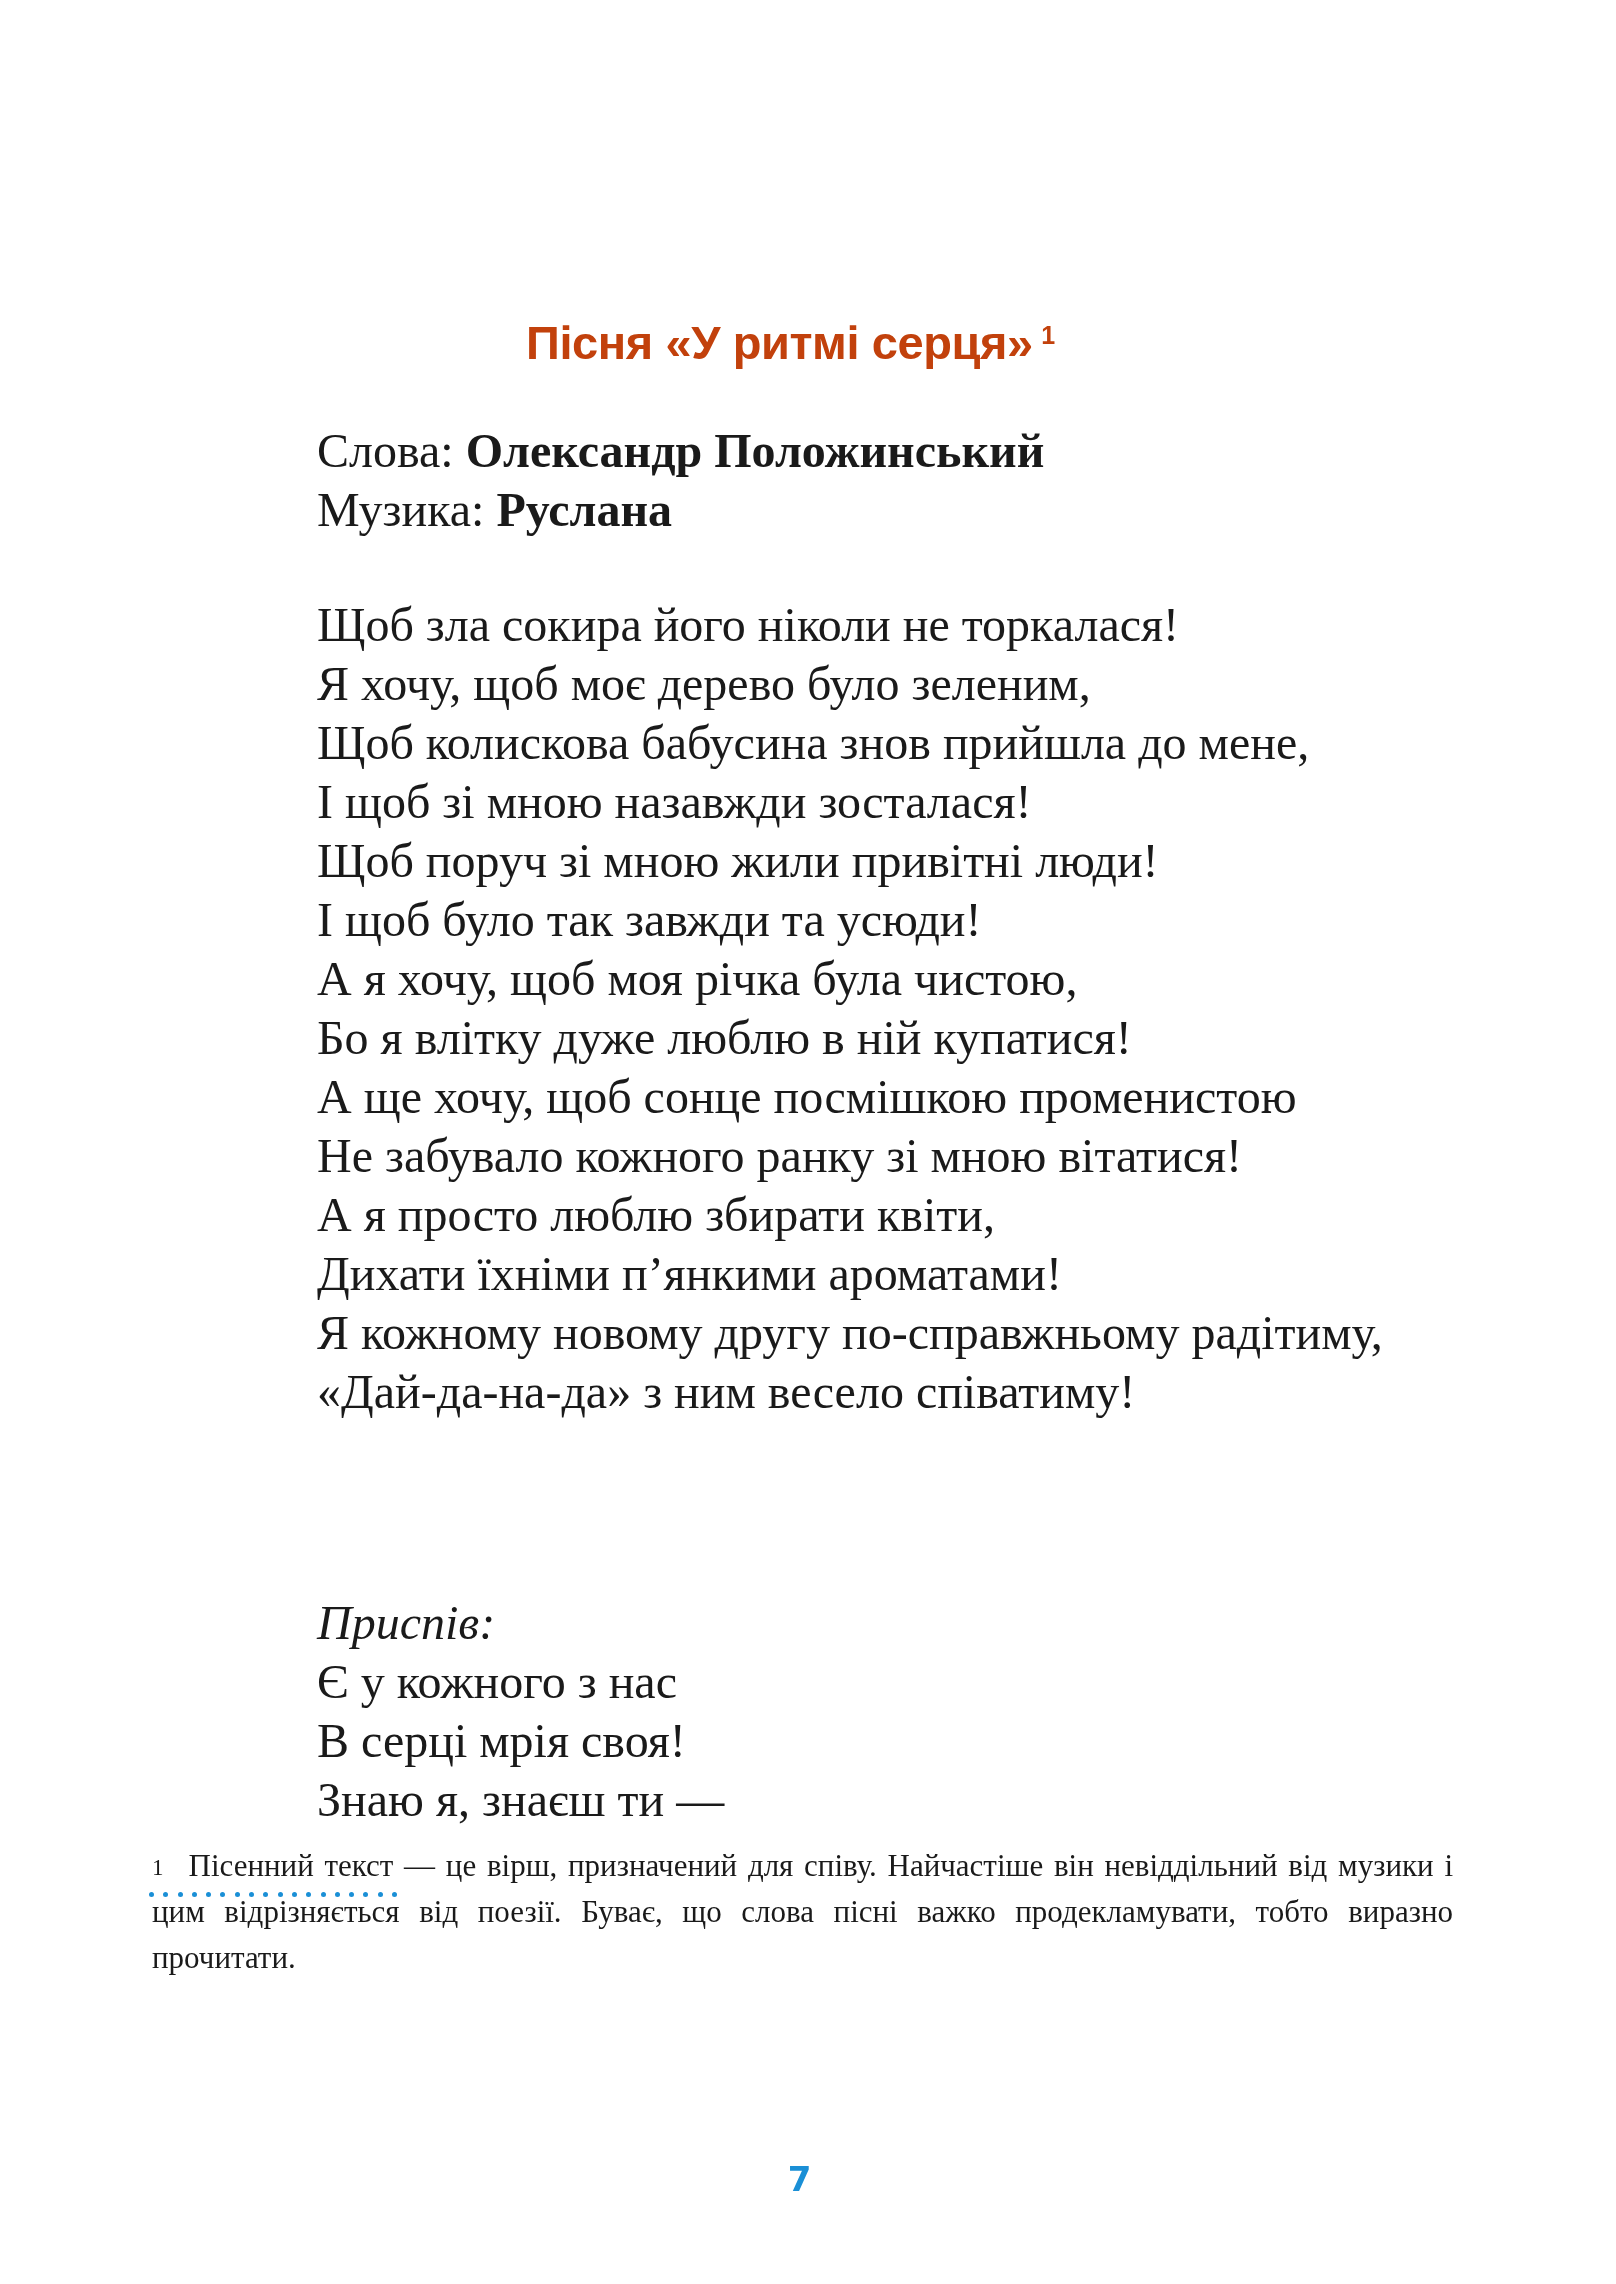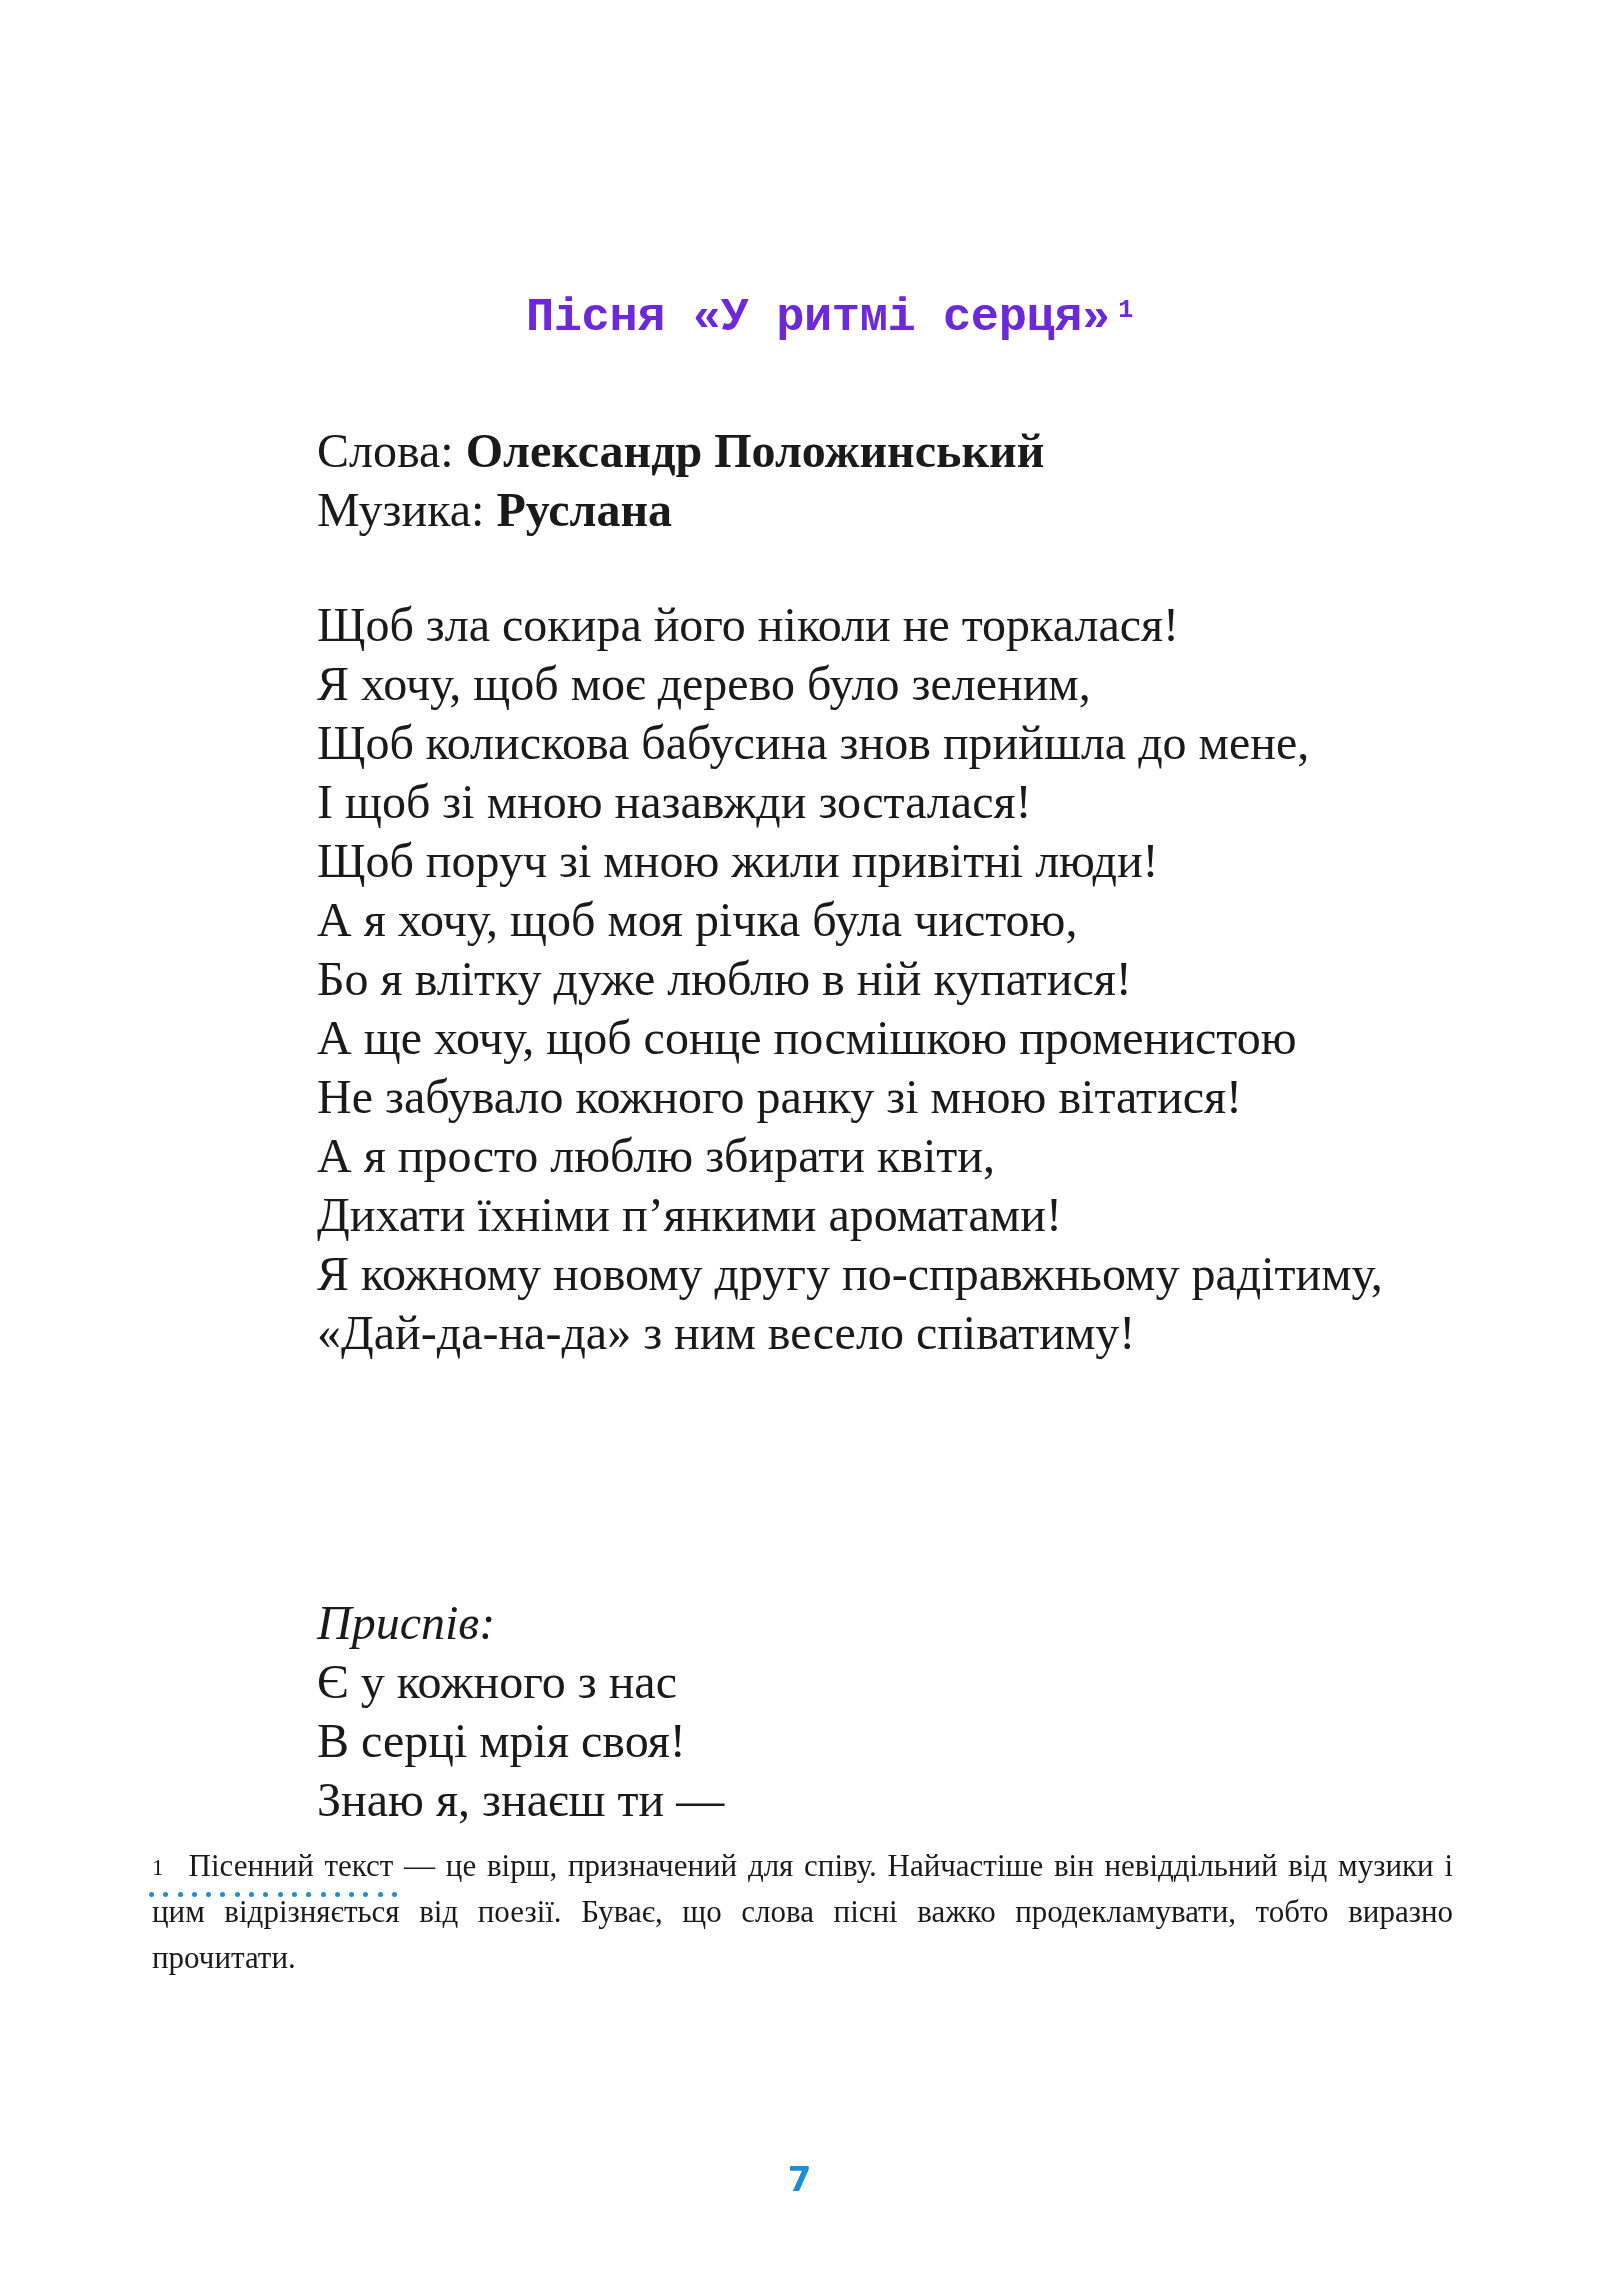--- a/index.html
+++ b/index.html
@@ -1,21 +1,21 @@
 <!DOCTYPE html>
 <html style="font-size:13.5px"><head>
 <meta charset="utf-8">
 <style>
   html, body { margin:0; padding:0; background:#ffffff; }
   body { width:1616px; height:2284px; position:relative; overflow:hidden; }
   .page { position:absolute; left:0; top:0; width:1616px; height:2284px; background:#fff; }
   .title {
-    position:absolute; left:526px; top:287px;
-    font-family:Liberation Mono, monospace; font-weight:bold;
-    font-size:47px; line-height:61px; color:#6d28d9; white-space:nowrap;
+    position:absolute; left:526px; top:312px;
+    font-family:Liberation Sans, sans-serif; font-weight:bold;
+    font-size:47px; line-height:61px; color:#c2410c; white-space:nowrap;
     letter-spacing:-0.4px;
   }
   .title sup { font-size:25px; vertical-align:top; position:relative; top:-6.7px; margin-left:8.4px; }
   .body-text {
     font-family:"Liberation Serif", "DejaVu Serif", serif;
     font-size:48px; color:#1a1a1a; white-space:nowrap;
   }
   .credits { position:absolute; left:317px; top:421px; line-height:59px; }
   .credits b { font-weight:bold; }
   .verse { position:absolute; left:317px; top:595px; line-height:59px; }
@@ -55,20 +55,21 @@
       <b>Руслана</b>
     </span>
   </div>
 
   <div class="verse body-text">
     <span class="line">Щоб зла сокира його ніколи не торкалася!</span>
     <span class="line">Я хочу, щоб моє дерево було зеленим,</span>
     <span class="line">Щоб колискова бабусина знов прийшла до мене,</span>
     <span class="line">І щоб зі мною назавжди зосталася!</span>
     <span class="line">Щоб поруч зі мною жили привітні люди!</span>
+    <span class="line">І щоб було так завжди та усюди!</span>
     <span class="line">А я хочу, щоб моя річка була чистою,</span>
     <span class="line">Бо я влітку дуже люблю в ній купатися!</span>
     <span class="line">А ще хочу, щоб сонце посмішкою променистою</span>
     <span class="line">Не забувало кожного ранку зі мною вітатися!</span>
     <span class="line">А я просто люблю збирати квіти,</span>
     <span class="line">Дихати їхніми п’янкими ароматами!</span>
     <span class="line">Я кожному новому другу по-справжньому радітиму,</span>
     <span class="line">«Дай-да-на-да» з ним весело співатиму!</span>
   </div>
 

